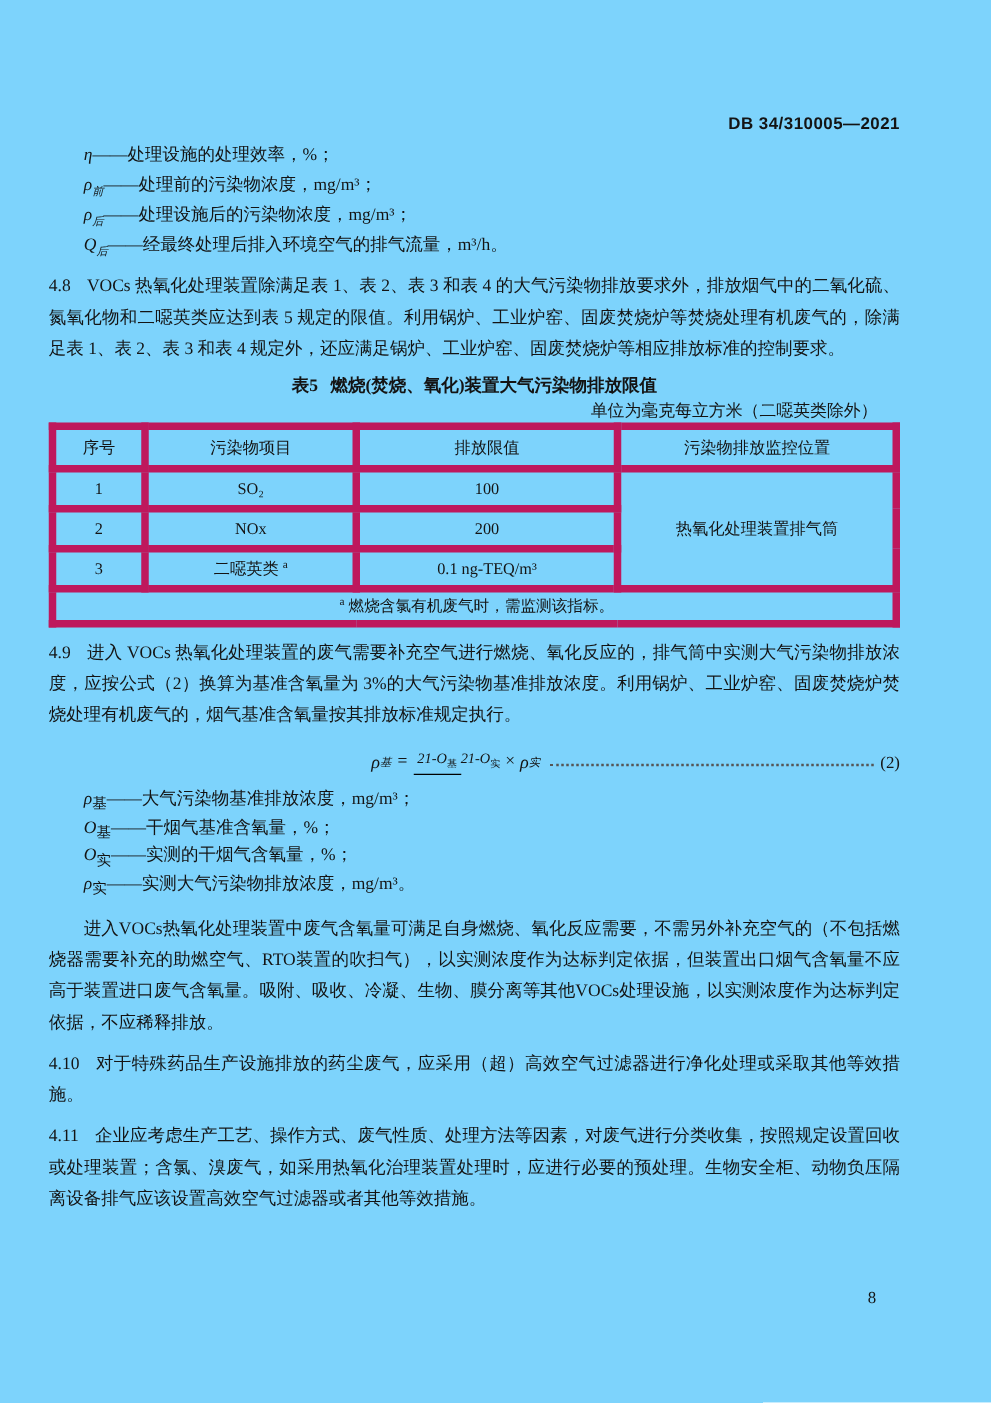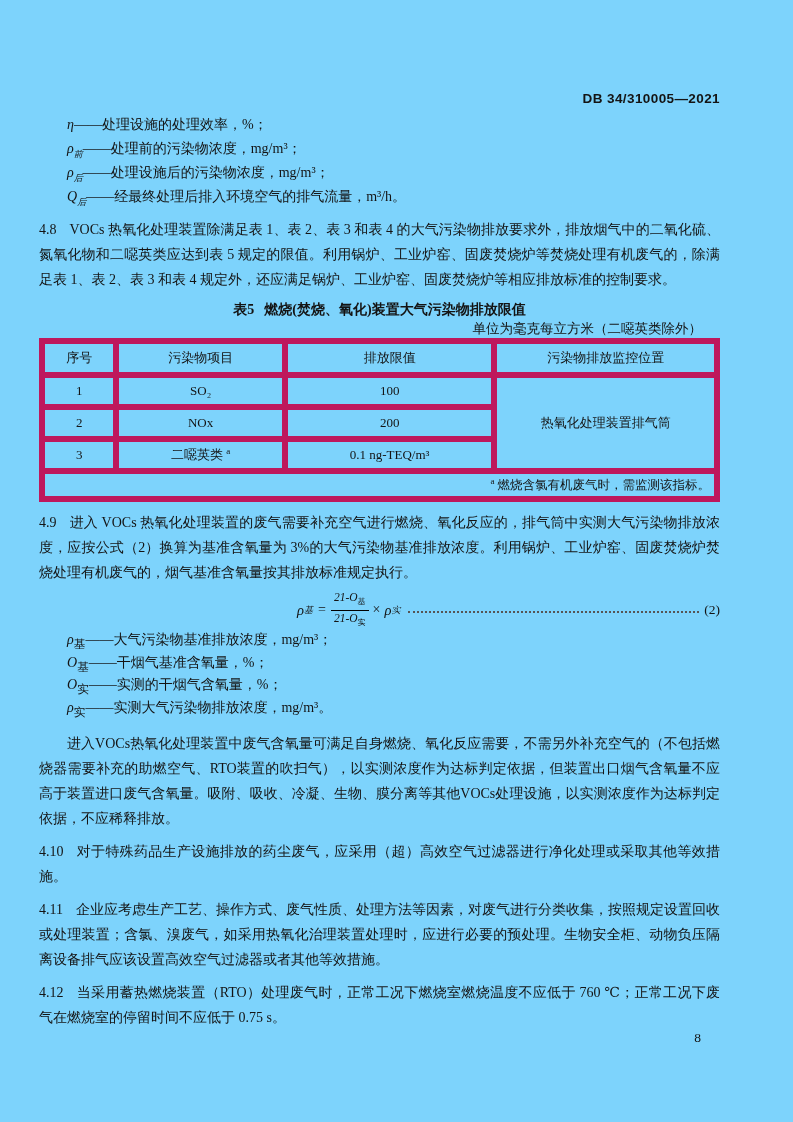--- a/index.html
+++ b/index.html
@@ -44,32 +44,32 @@
     table-layout:fixed;
   }
   table.limits th, table.limits td{
     border:6px solid #be185d;
     font-weight:normal;
     padding:0 4px;
   }
   table.limits thead th{height:28px;}
   table.limits tbody td{height:26px;}
   table.limits .footnote-cell{
-    text-align:right;height:22px;padding-left:8px;font-size:12.5px;
+    text-align:center;height:22px;padding-left:8px;font-size:12.5px;
   }
   sup{font-size:9px;}
   
   .formula-row{
     display:flex;align-items:center;
     margin-top:6px;height:38px;
     padding-left:258px;
   }
   .f-var{font-style:italic;font-size:14.5px;}
   .f-eq{margin:0 5px;}
-  .frac{display:inline-flex;flex-direction:column;text-align:center;font-size:11.5px;line-height:14px;}
+  .frac{display:inline-flex;text-align:center;font-size:11.5px;line-height:14px;}
   .frac .num{border-bottom:1px solid #000;padding:0 3px;}
   .frac i{font-style:italic;}
   .frac sub{font-size:8px;}
   .f-times{margin:0 4px;}
   .leader{flex:1;border-bottom:2px dotted #555;height:1px;margin:0 5px 0 8px;transform:translateY(1px);}
   .eq-no{font-size:13.5px;}
   
   .where-label{margin:2px 0 0 28px;height:20px;line-height:20px;}
   .where-list{margin-left:28px;}
   .where-line{line-height:22.5px;height:22.5px;white-space:nowrap;}
@@ -169,19 +169,16 @@
   <div class="para indent2">进入VOCs热氧化处理装置中废气含氧量可满足自身燃烧、氧化反应需要，不需另外补充空气的（不包括燃烧器需要补充的助燃空气、RTO装置的吹扫气），以实测浓度作为达标判定依据，但装置出口烟气含氧量不应高于装置进口废气含氧量。吸附、吸收、冷凝、生物、膜分离等其他VOCs处理设施，以实测浓度作为达标判定依据，不应稀释排放。</div>
 
   <div class="para">
     <span class="secno">4.10</span><span>对于特殊药品生产设施排放的药尘废气，应采用（超）高效空气过滤器进行净化处理或采取其他等效措施。</span>
   </div>
 
   <div class="para">
     <span class="secno">4.11</span><span>企业应考虑生产工艺、操作方式、废气性质、处理方法等因素，对废气进行分类收集，按照规定设置回收或处理装置；含氯、溴废气，如采用热氧化治理装置处理时，应进行必要的预处理。生物安全柜、动物负压隔离设备排气应该设置高效空气过滤器或者其他等效措施。</span>
   </div>
 
-  <div class="para">
-    <span class="secno">4.12</span><span>当采用蓄热燃烧装置（RTO）处理废气时，正常工况下燃烧室燃烧温度不应低于 760 ℃；正常工况下废气在燃烧室的停留时间不应低于 0.75 s。</span>
-  </div>
 
   <div class="page-num">8</div>
 
 </div>
 
 </body></html>

